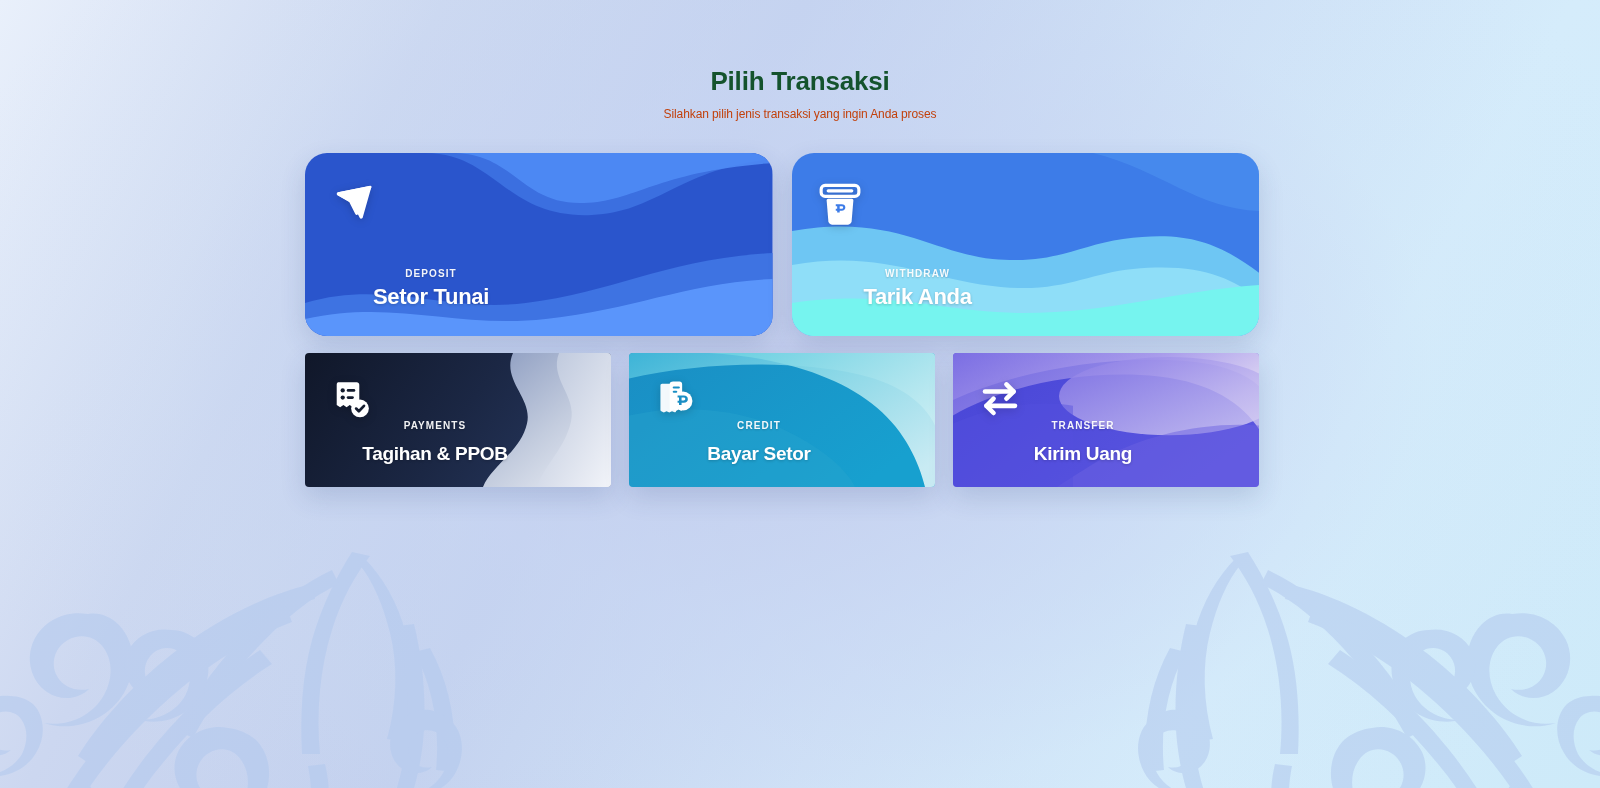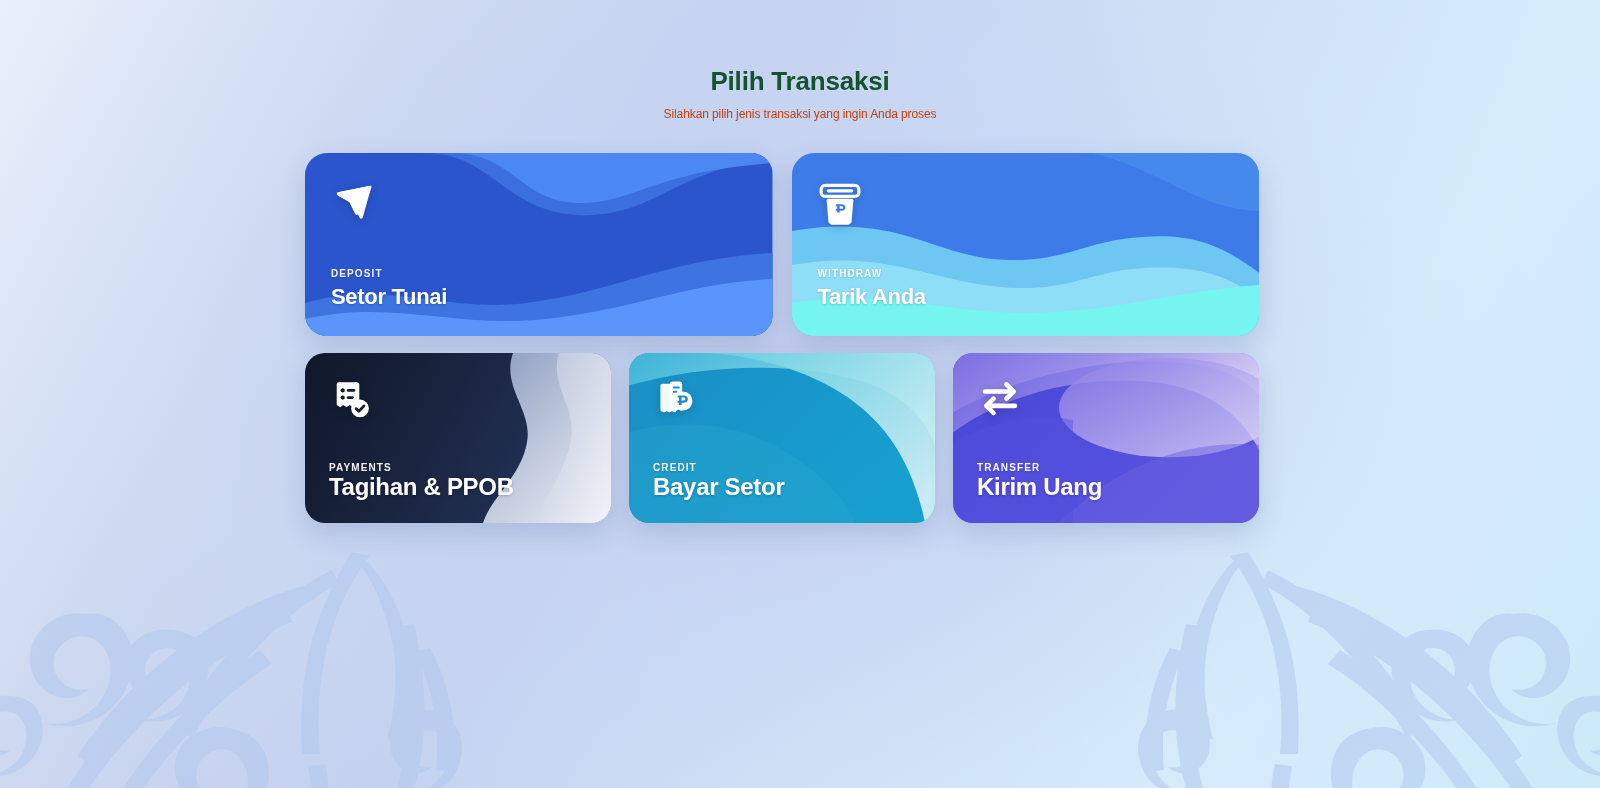--- a/index.html
+++ b/index.html
@@ -70,60 +70,60 @@
   .row-2 { gap: 18px; margin-top: 17px; }
 
   .card {
     position: relative;
     border-radius: 22px;
     overflow: hidden;
     box-shadow: 0 10px 26px rgba(40,60,120,0.16);
     cursor: pointer;
   }
   .row-1 .card { flex: 1 1 0; height: 183px; }
-  .row-2 .card { flex: 1 1 0; height: 170px; border-radius: 20px; }
+  .row-2 .card { flex: 1 1 0; height: 134px; border-radius: 4px; }
 
   .card .bg { position: absolute; inset: 0; }
   .card .bg svg { width: 100%; height: 100%; display: block; }
 
   .card-icon {
     position: absolute;
     left: 27px;
     z-index: 3;
     color: #ffffff;
   }
   .row-1 .card-icon { top: 30px; }
   .row-2 .card-icon { top: 26px; }
   .card-icon svg { display: block; filter: drop-shadow(0 2px 4px rgba(0,0,0,0.18)); }
 
   .card-text {
     position: absolute;
     z-index: 3;
-    text-align: left;
+    text-align: center;
     color: #ffffff;
   }
   .row-1 .card-text { left: 26px; bottom: 26px; width: 200px; }
   .row-2 .card-text { left: 24px; bottom: 22px; width: 212px; }
 
   .card-kicker {
     font-size: 10px;
     font-weight: bold;
     letter-spacing: 1.1px;
     text-transform: uppercase;
     color: rgba(255,255,255,0.94);
     text-shadow: 0 1px 2px rgba(0,0,0,0.18);
   }
   .card-title {
     margin-top: 5px;
     font-size: 22px;
     font-weight: bold;
     letter-spacing: -0.3px;
     text-shadow: 0 1px 3px rgba(0,0,0,0.2);
   }
-  .row-2 .card-title { font-size: 24px; margin-top: 0; }
+  .row-2 .card-title { font-size: 19px; margin-top: 12px; }
 </style>
 </head>
 <body>
 
 <div class="ornament-layer">
   <div class="ornament left">
     <svg viewBox="0 0 520 300" preserveAspectRatio="xMinYMax meet" aria-hidden="true">
       <g fill="#b2c9ee">
         <path d="M392 34c-14 22-30 52-40 88-10 36-12 76-10 114l18 0c-4-42 0-86 12-124 10-32 24-56 38-74z"></path>
         <path d="M404 40c18 18 34 44 42 76 9 34 8 72 0 108l-19-3c10-36 11-74 3-106-7-28-17-52-31-69z"></path>

